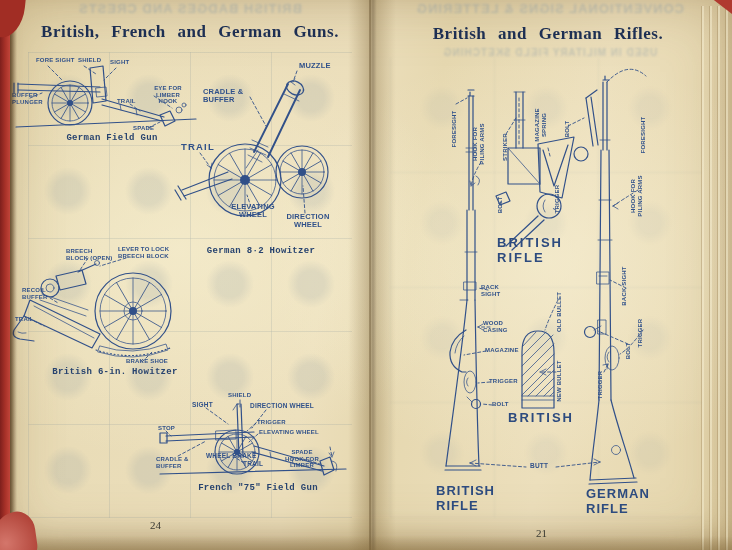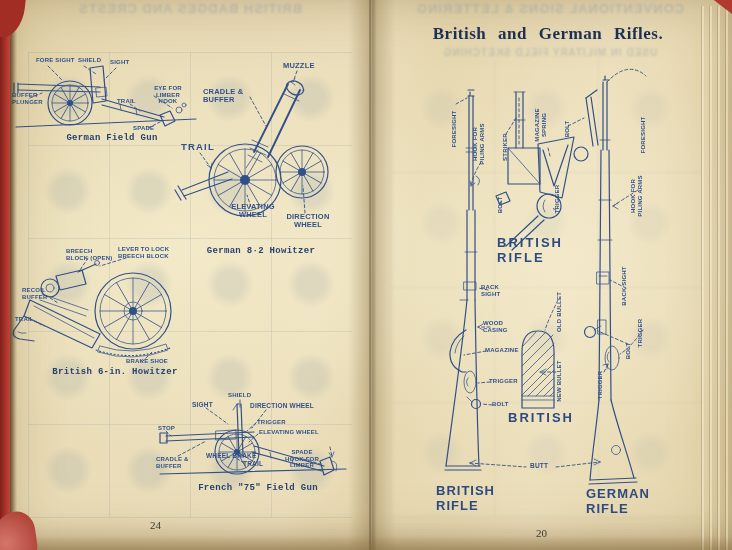--- a/index.html
+++ b/index.html
@@ -294,31 +294,32 @@
       <path class="dash" d="M604,372 L608,364"></path>
       <path d="M608,364 L603,365 M608,364 L607,369" class="thin"></path>
     </g>
 
     <g>
       <path class="dash" d="M470,463 L526,467 M556,467 L600,462"></path>
       <path d="M470,463 L476,460 M470,463 L476,466 M600,462 L594,459 M600,462 L594,465" class="thin"></path>
     </g>
   </svg>
 
+  <div class="title" style="left:25px;top:22px;width:330px;">British, French and German Guns.</div>
 
   <div class="lbl" style="left:36px;top:57px;">FORE SIGHT</div>
   <div class="lbl" style="left:78px;top:57px;">SHIELD</div>
   <div class="lbl" style="left:110px;top:59px;">SIGHT</div>
   <div class="lbl" style="left:12px;top:92px;width:30px;">BUFFER PLUNGER</div>
   <div class="lbl" style="left:117px;top:98px;">TRAIL</div>
   <div class="lbl ctr" style="left:146px;top:85px;width:44px;">EYE FOR LIMBER HOOK</div>
   <div class="lbl" style="left:133px;top:125px;">SPADE</div>
   <div class="cap" style="left:52px;top:133px;width:120px;">German Field Gun</div>
 
-  <div class="lbl l75" style="left:283px;top:62px;">MUZZLE</div>
+  <div class="lbl l75" style="left:299px;top:62px;">MUZZLE</div>
   <div class="lbl l75" style="left:203px;top:88px;width:52px;">CRADLE &amp; BUFFER</div>
   <div class="lbl l9" style="left:181px;top:142px;">TRAIL</div>
   <div class="lbl l75 ctr" style="left:222px;top:203px;width:62px;">ELEVATING WHEEL</div>
   <div class="lbl l75 ctr" style="left:278px;top:213px;width:60px;">DIRECTION WHEEL</div>
   <div class="cap" style="left:196px;top:246px;width:130px;">German 8·2 Howitzer</div>
 
   <div class="lbl" style="left:66px;top:248px;width:48px;">BREECH BLOCK (OPEN)</div>
   <div class="lbl" style="left:118px;top:246px;width:58px;">LEVER TO LOCK BREECH BLOCK</div>
   <div class="lbl" style="left:22px;top:287px;width:28px;">RECOIL BUFFER</div>
   <div class="lbl" style="left:15px;top:316px;">TRAIL</div>
@@ -364,21 +365,21 @@
   <div class="lbl vrot" style="left:640px;top:158px;width:46px;">FORESIGHT</div>
   <div class="lbl vrot" style="left:630px;top:220px;width:48px;">HOOK FOR PILING ARMS</div>
   <div class="lbl vrot" style="left:621px;top:308px;width:44px;">BACK SIGHT</div>
   <div class="lbl vrot" style="left:637px;top:352px;width:38px;">TRIGGER</div>
   <div class="lbl vrot" style="left:625px;top:362px;width:22px;">BOLT</div>
   <div class="lbl vrot" style="left:597px;top:404px;width:38px;">TRIGGER</div>
   <div class="capS" style="left:586px;top:486px;width:60px;letter-spacing:1px;">GERMAN RIFLE</div>
 
   <div class="lbl" style="left:530px;top:462px;font-size:6.5px;">BUTT</div>
 
-  <div class="pageno" style="left:536px;top:527px;">20</div>
+  <div class="pageno" style="left:536px;top:527px;">21</div>
 
   <div class="gutter"></div>
   <div class="gutter-line"></div>
   <div class="pages-edge-right"></div>
   <div class="pages-edge-bottom"></div>
   <div class="cover-left"></div>
   <div class="cover-left-crease"></div>
   <div class="cover-topleft"></div>
   <div class="cover-bottomleft"></div>
   <div class="cover-topright"></div>

